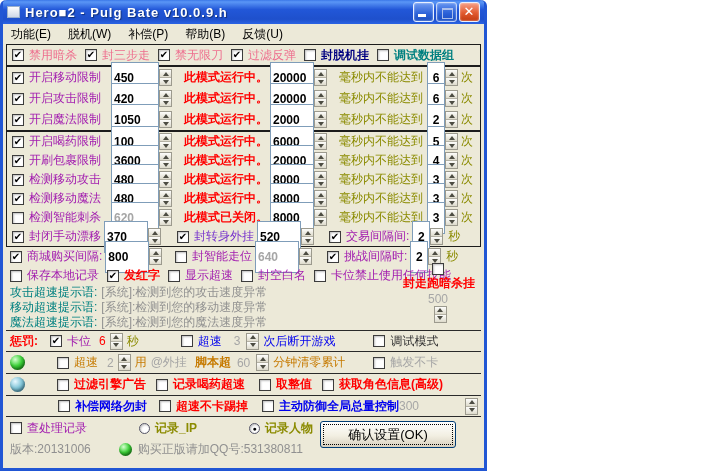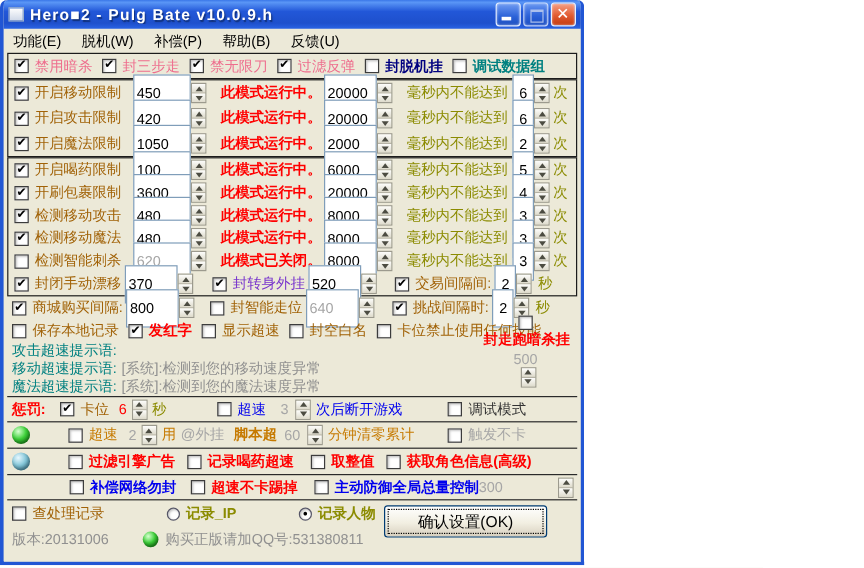--- a/index.html
+++ b/index.html
@@ -36,31 +36,31 @@
   .h20{height:20px;} .h19{height:19px;} .h15{height:15px;}
   .h21{height:21px;} .h22{height:22px;}
   .lbl{font-size:12px;white-space:nowrap;}
   .cb{width:12px;height:12px;min-width:12px;background:#fff;border:1px solid #3c3c3c;
     box-shadow:inset 1px 1px 2px rgba(0,0,0,.25);display:inline-flex;align-items:center;
     justify-content:center;font-size:10px;font-weight:bold;color:#000;line-height:1;}
   .radio{width:11px;height:11px;min-width:11px;border-radius:50%;background:#fff;border:1px solid #556;
     box-shadow:inset 1px 1px 2px rgba(0,0,0,.25);display:inline-flex;align-items:center;
     justify-content:center;font-size:7px;color:#000;line-height:1;}
   .field{background:#fff;border:1px solid #7F9DB9;height:32px;font-size:12px;padding:0 2px;
-    display:inline-flex;align-items:center;color:#000;overflow:hidden;white-space:nowrap;}
+    display:inline-flex;align-items:center;color:#000;overflow:hidden;white-space:nowrap;font-weight:bold;}
   .spin{display:inline-flex;flex-direction:column;width:13px;min-width:13px;height:17px;
     border:1px solid #9c9a8e;background:#ece9d8;}
   .spin i{flex:1;position:relative;background:linear-gradient(#fdfdfb,#dedbcc);border-bottom:1px solid #b5b2a5;}
   .spin i:last-child{border-bottom:none;}
   .spin i::after{content:"";position:absolute;left:50%;top:50%;transform:translate(-50%,-50%);
     border-left:3px solid transparent;border-right:3px solid transparent;}
   .spin .up::after{border-bottom:4px solid #4c4c42;}
   .spin .dn::after{border-top:4px solid #4c4c42;}
   
-  .c-pink{color:#EE6E8E;} .c-green{color:#a16207;} .c-navy{color:#000080;font-weight:bold;}
+  .c-pink{color:#EE6E8E;} .c-green{color:#a21caf;} .c-navy{color:#000080;font-weight:bold;}
   .c-teal{color:#008080;} .c-red{color:#FF0000;} .c-olive{color:#8B8B00;}
   .c-blue{color:#0000EE;} .c-purple{color:#7733CC;} .c-orange{color:#C67A00;}
   .c-gray{color:#909090;} .c-dark{color:#333;}
   .bold{font-weight:bold;}
   .dis{color:#A6A6A6;}
   
   .std-label{width:80px;margin:0 2px 0 5px;}
   .f1{width:48px;} .f2{width:44px;} .f3{width:18px;justify-content:center;}
   .std-status{width:86px;margin-left:12px;font-weight:bold;}
   .std-tail{width:88px;margin-left:12px;}
@@ -376,20 +376,21 @@
       <span class="cb"></span>
       <span class="lbl c-green" style="margin:0 8px 0 5px">显示超速</span>
       <span class="cb"></span>
       <span class="lbl c-green" style="margin:0 8px 0 5px">封空白名</span>
       <span class="cb"></span>
       <span class="lbl c-green" style="margin:0 0 0 5px">卡位禁止使用任何技能</span>
     </div>
 
     <div class="row h15">
       <span class="lbl c-teal prompt-label">攻击超速提示语:</span>
+      <span class="lbl c-gray">[系统]:检测到您的攻击速度异常</span>
       <span style="margin-left:auto;display:flex;align-items:center;margin-right:4px;flex-direction:column;">
         <span class="cb"></span>
         <span class="lbl c-red bold" style="margin:0 3px 0 5px">封走跑暗杀挂</span>
         <span class="lbl dis">500</span>
         <span class="spin gap4">
             <i class="up"></i>
             <i class="dn"></i>
           </span>
       </span>
     </div>

